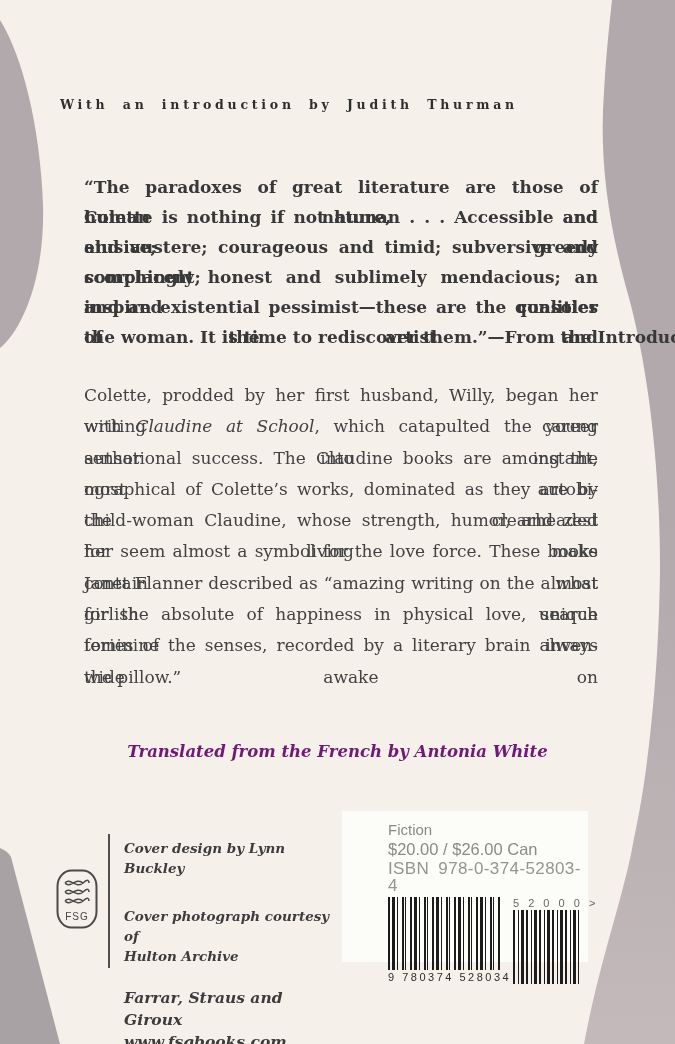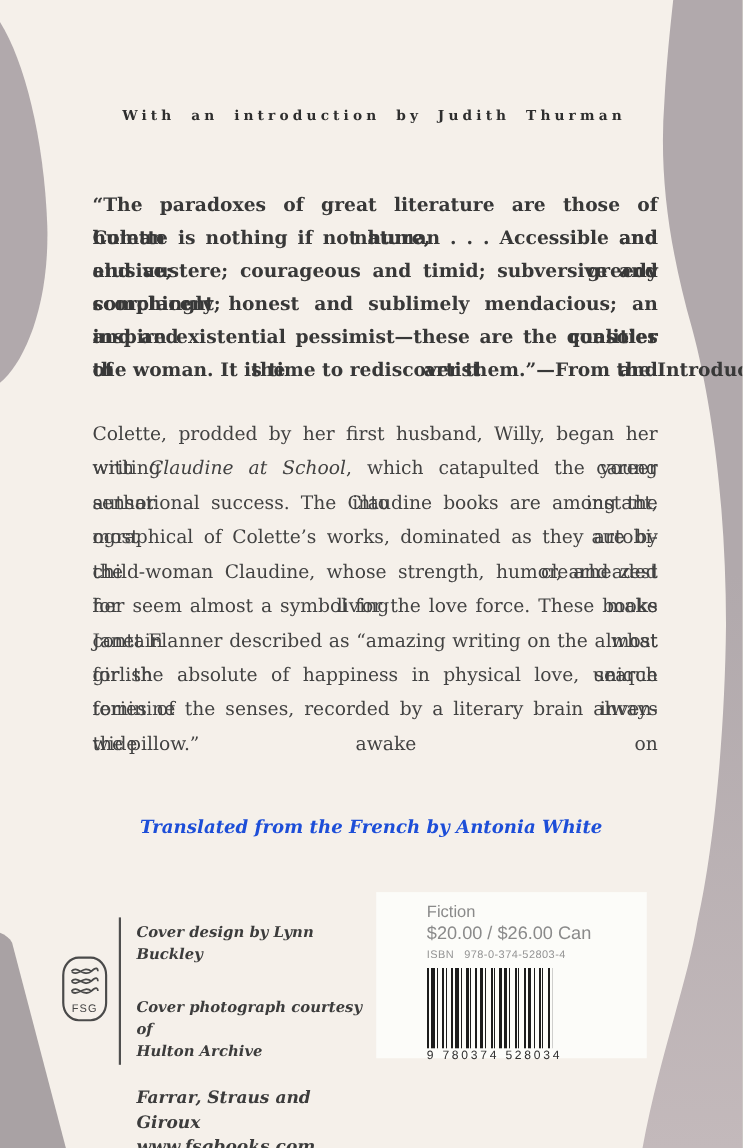--- a/index.html
+++ b/index.html
@@ -17,21 +17,21 @@
     width: 675px; height: 1044px;
     background: var(--cream);
     overflow: hidden;
     font-family: "DejaVu Serif", serif;
     color: var(--ink);
   }
   .bg-shapes { position: absolute; inset: 0; width: 675px; height: 1044px; }
 
   .heading {
     position: absolute; top: 97px; left: 60px; width: 560px;
-    text-align: center;
+    text-align: left;
     font-size: 12.5px; font-weight: bold;
     letter-spacing: 0.30em; word-spacing: 0.5em;
     color: #2e2e2e;
   }
 
   .quote-block {
     position: absolute; top: 172px; left: 84px; width: 514px;
     font-weight: bold; 
     font-size: 17px; color: #383838;
   }
@@ -42,21 +42,21 @@
   .body-block {
     position: absolute; top: 380px; left: 84px; width: 514px;
     font-size: 17px; color: #424242;
   }
   .bline { height: 31.3px; line-height: 31.3px; }
 
   .translator {
     position: absolute; top: 742px; left: 0; width: 675px;
     text-align: center;
     font-weight: bold; font-style: italic;
-    font-size: 16.5px; color: #1d4ed8;
+    font-size: 16.5px; color: #701a75;
   }
 
   .fsg-logo { position: absolute; left: 56px; top: 869px; }
 
   .credits-divider {
     position: absolute; left: 108px; top: 834px;
     width: 1.5px; height: 134px; background: #4f4f4f;
   }
   .credits {
     position: absolute; left: 124px; top: 838px; width: 210px;
@@ -69,21 +69,21 @@
 
   .sales-panel {
     position: absolute; left: 342px; top: 811px;
     width: 246px; height: 151px;
     background: #fcfcf9;
     font-family: "Liberation Sans", sans-serif;
     padding: 9px 0 0 46px;
   }
   .category { font-size: 15px; line-height: 19px; color: var(--sales-grey); }
   .price    { font-size: 16.5px; line-height: 21px; color: var(--sales-grey); }
-  .isbn-line { font-size: 10px; line-height: 17px; color: #949494; letter-spacing: 0.4px; }
+  .isbn-line { font-size: 17px; line-height: 17px; color: #949494; letter-spacing: 0.4px; }
   .isbn-line .isbn-num { margin-left: 9px; }
 
   .barcode-row { display: flex; margin-top: 3px; }
   .barcode-main { width: 114px; }
   .bars-main {
     height: 73px;
     background: repeating-linear-gradient(90deg,
       #1c1c1c 0 2px,  transparent 2px 4px,
       #1c1c1c 4px 7px, transparent 7px 9px,
       #1c1c1c 9px 10px, transparent 10px 14px,
@@ -187,16 +187,23 @@
     <div class="category">Fiction</div>
     <div class="price">$20.00 / $26.00 Can</div>
     <div class="isbn-line">
       <span>ISBN</span><span class="isbn-num">978-0-374-52803-4</span>
     </div>
     <div class="barcode-row">
       <div class="barcode-main">
         <div class="bars-main"></div>
         <div class="barcode-digits">9 780374 528034</div>
       </div>
+      <div class="barcode-addon">
+        <div class="addon-digits">
+          <span>5 2 0 0 0</span>
+          <span>&gt;</span>
+        </div>
+        <div class="bars-addon"></div>
+      </div>
     </div>
   </div>
 
 </div>
 
 </body></html>

